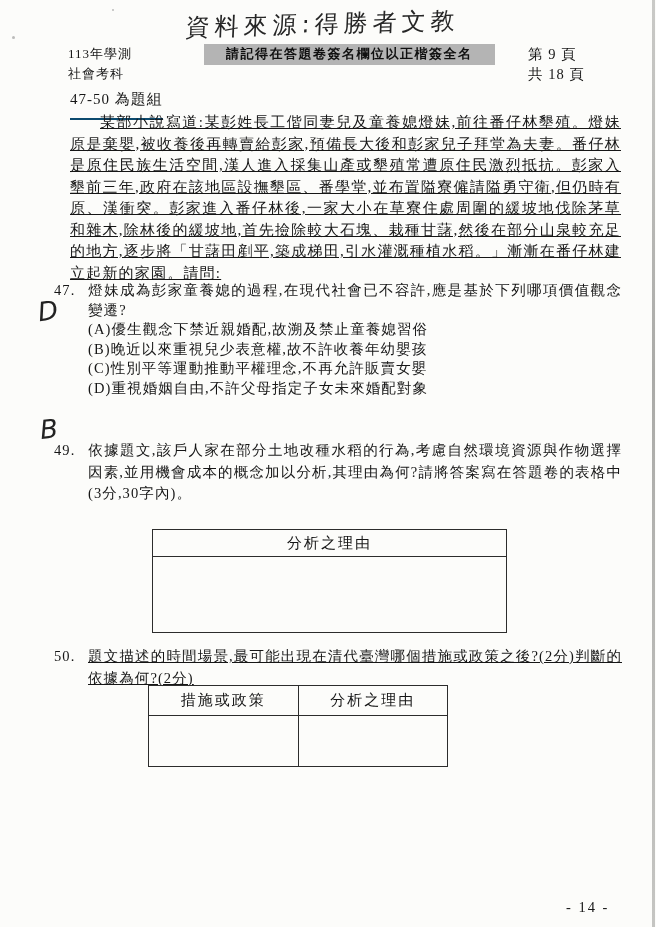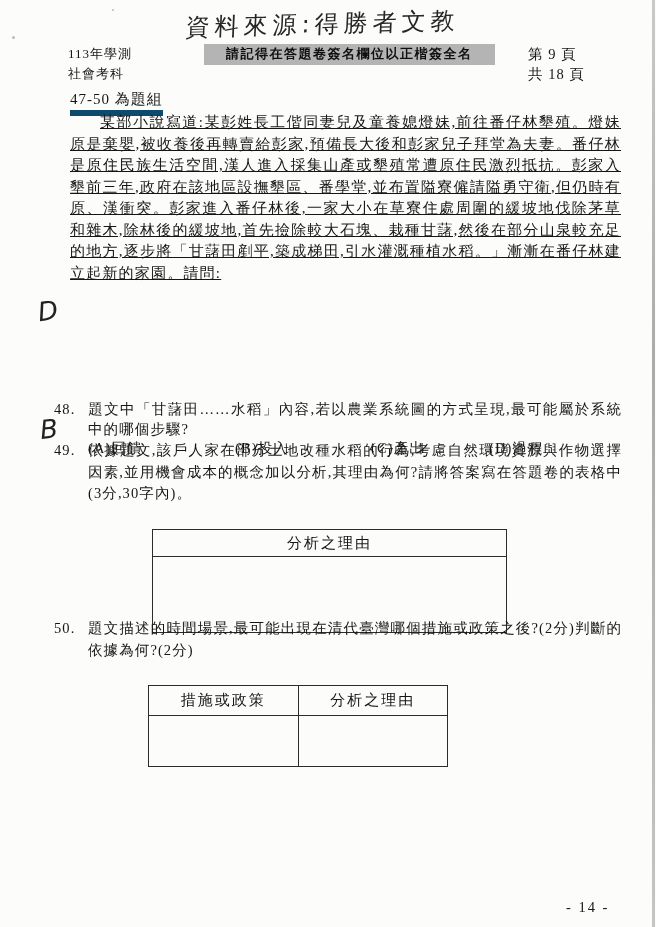--- a/index.html
+++ b/index.html
@@ -26,34 +26,34 @@
     position:absolute;left:204px;top:44px;
     background:#b4b4b4;color:#101010;
     font-weight:700;font-size:13px;letter-spacing:1.5px;
     padding:1px 22px 2px;
   }
   .hdr-right{position:absolute;left:528px;top:44px;font-size:14.5px;line-height:20px;letter-spacing:1px;}
   
   .group-title{
     position:absolute;left:70px;top:90px;
     font-size:15px;letter-spacing:1px;
-    border-bottom:6px solid #0c4a6e;padding-bottom:1px;
+    border-bottom:2px solid #0c4a6e;padding-bottom:9px;
   }
   
   .passage{
     position:absolute;left:70px;top:112px;width:551px;margin:0;
     font-size:15px;line-height:21.5px;letter-spacing:1.2px;
     text-align:justify;text-indent:2em;text-decoration:underline;
   }
   
   .question{position:absolute;left:54px;width:568px;}
   .q47{top:281px;font-size:14.5px;line-height:19.5px;}
   .q48{top:400px;font-size:14.5px;line-height:19.5px;}
   .q49{top:440px;font-size:14.5px;line-height:21.5px;}
-  .q50{top:618px;font-size:14.5px;line-height:21.5px;}
+  .q50{top:646px;font-size:14.5px;line-height:21.5px;text-decoration:underline;}
   .qmain{padding-left:34px;text-indent:-34px;text-align:justify;letter-spacing:1.1px;}
   .qnum{display:inline-block;width:34px;text-indent:0;}
   .opts{margin-left:34px;}
   .opt{letter-spacing:1.1px;}
   .opts-row{margin-left:34px;display:flex;}
   .opts-row .opt:nth-child(1){width:147px;}
   .opts-row .opt:nth-child(2){width:136px;}
   .opts-row .opt:nth-child(3){width:118px;}
   
   .hw-ans{
@@ -100,33 +100,33 @@
 
   <div class="hdr-right">
     <div>第 9 頁</div>
     <div>共 18 頁</div>
   </div>
 
   <div class="group-title">47-50 為題組</div>
 
   <p class="passage">某部小說寫道:某彭姓長工偕同妻兒及童養媳燈妹,前往番仔林墾殖。燈妹原是棄嬰,被收養後再轉賣給彭家,預備長大後和彭家兒子拜堂為夫妻。番仔林是原住民族生活空間,漢人進入採集山產或墾殖常遭原住民激烈抵抗。彭家入墾前三年,政府在該地區設撫墾區、番學堂,並布置隘寮僱請隘勇守衛,但仍時有原、漢衝突。彭家進入番仔林後,一家大小在草寮住處周圍的緩坡地伐除茅草和雜木,除林後的緩坡地,首先撿除較大石塊、栽種甘藷,然後在部分山泉較充足的地方,逐步將「甘藷田剷平,築成梯田,引水灌溉種植水稻。」漸漸在番仔林建立起新的家園。請問:</p>
 
+  <div class="question q47">
+    <div class="qmain">
+      <span class="qnum">47.</span><span>燈妹成為彭家童養媳的過程,在現代社會已不容許,應是基於下列哪項價值觀念變遷?</span>
+    </div>
+    <div class="opts">
+      <div class="opt">(A)優生觀念下禁近親婚配,故溯及禁止童養媳習俗</div>
+      <div class="opt">(B)晚近以來重視兒少表意權,故不許收養年幼嬰孩</div>
+      <div class="opt">(C)性別平等運動推動平權理念,不再允許販賣女嬰</div>
+      <div class="opt">(D)重視婚姻自由,不許父母指定子女未來婚配對象</div>
+    </div>
+  </div>
   <div class="hw-ans ans-47">D</div>
 
-  <div class="question q48">
-    <div class="qmain">
-      <span class="qnum">48.</span><span>題文中「甘藷田……水稻」內容,若以農業系統圖的方式呈現,最可能屬於系統中的哪個步驟?</span>
-    </div>
-    <div class="opts-row">
-      <div class="opt">(A)回饋</div>
-      <div class="opt">(B)投入</div>
-      <div class="opt">(C)產出</div>
-      <div class="opt">(D)過程</div>
-    </div>
-  </div>
   <div class="hw-ans ans-48">B</div>
 
   <div class="question q49">
     <div class="qmain">
       <span class="qnum">49.</span><span>依據題文,該戶人家在部分土地改種水稻的行為,考慮自然環境資源與作物選擇因素,並用機會成本的概念加以分析,其理由為何?請將答案寫在答題卷的表格中(3分,30字內)。</span>
     </div>
   </div>
 
   <table class="tbl t49">
     <thead>

